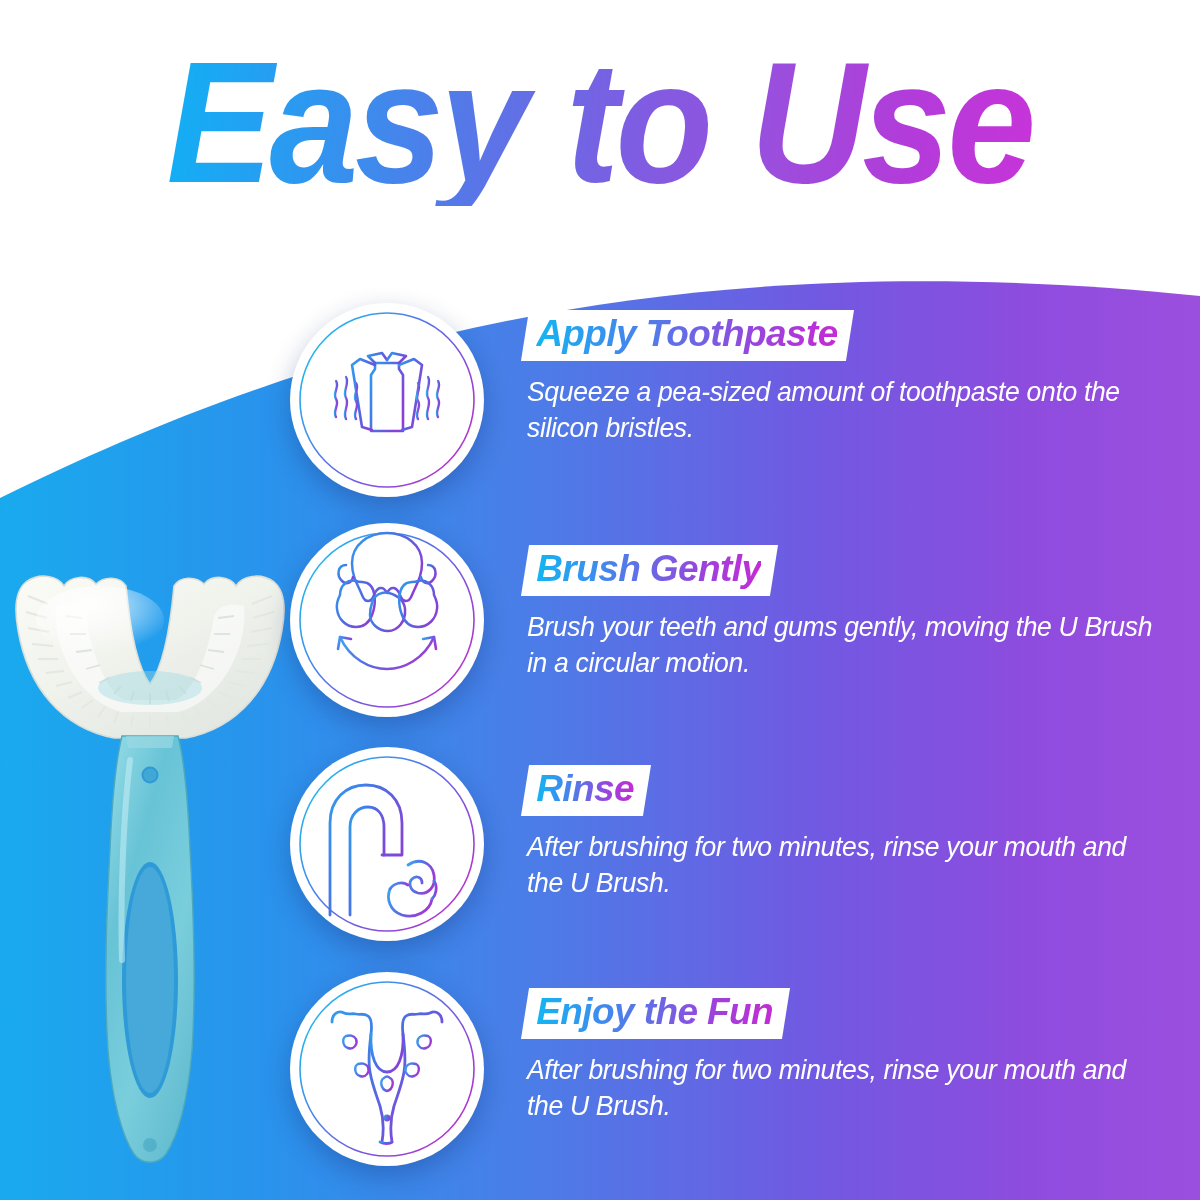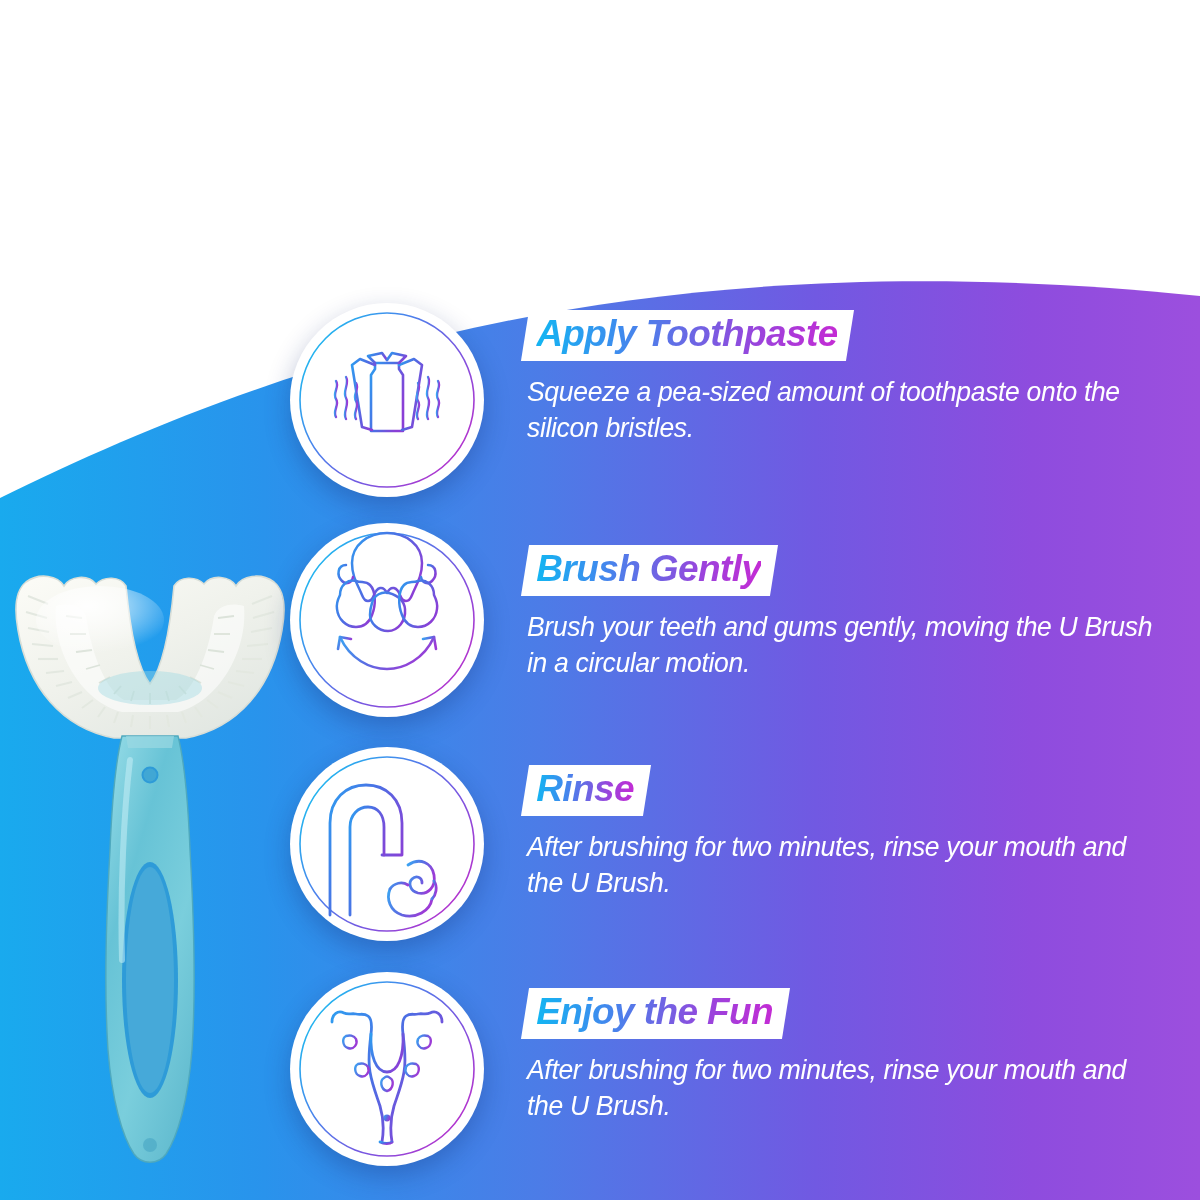--- a/index.html
+++ b/index.html
@@ -130,20 +130,23 @@
       </linearGradient>
       <radialGradient id="headShine" cx="0.4" cy="0.3" r="0.7">
         <stop offset="0%" stop-color="#ffffff" stop-opacity="0.95"></stop>
         <stop offset="100%" stop-color="#ffffff" stop-opacity="0"></stop>
       </radialGradient>
     </defs>
 
     <path d="M0,498 C 260,370 620,236 1200,296 L1200,1200 L0,1200 Z" fill="url(#panelGrad)"></path>
   </svg>
 
+  <div id="title-wrap">
+    <div id="title">Easy to Use</div>
+  </div>
 
   <svg id="product" viewBox="0 0 290 610">
     <g>
 
       <path d="M22,22 C12,30 10,48 14,70 C24,128 58,168 110,178 L182,178
                C234,168 268,128 278,70 C282,48 280,30 270,22
                C256,12 238,16 232,26 C226,16 208,14 200,24
                C192,16 176,16 170,26 C166,70 158,108 146,124
                C134,108 126,70 122,26 C116,16 100,16 92,24
                C84,14 66,16 60,26 C54,16 36,12 22,22 Z" fill="url(#brushHead)" stroke="#D9DED7" stroke-width="1.6"></path>

